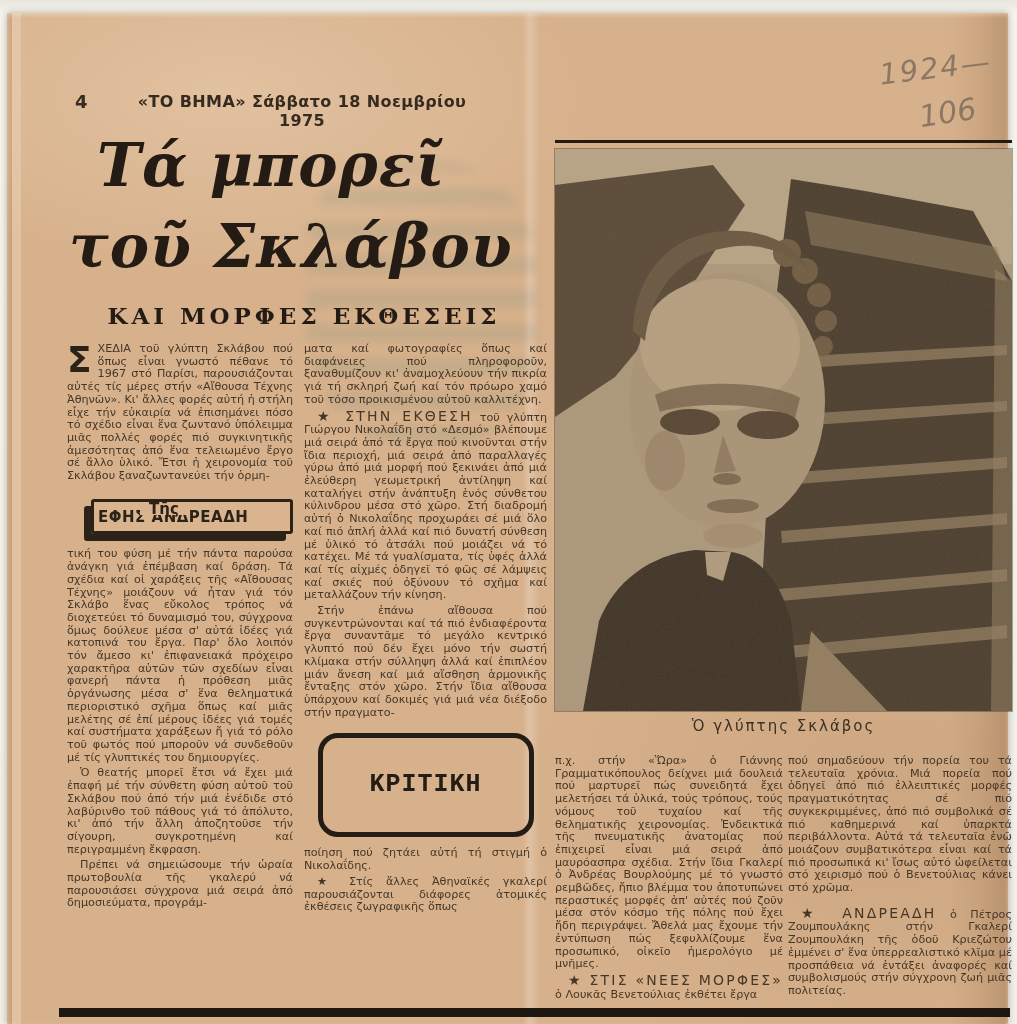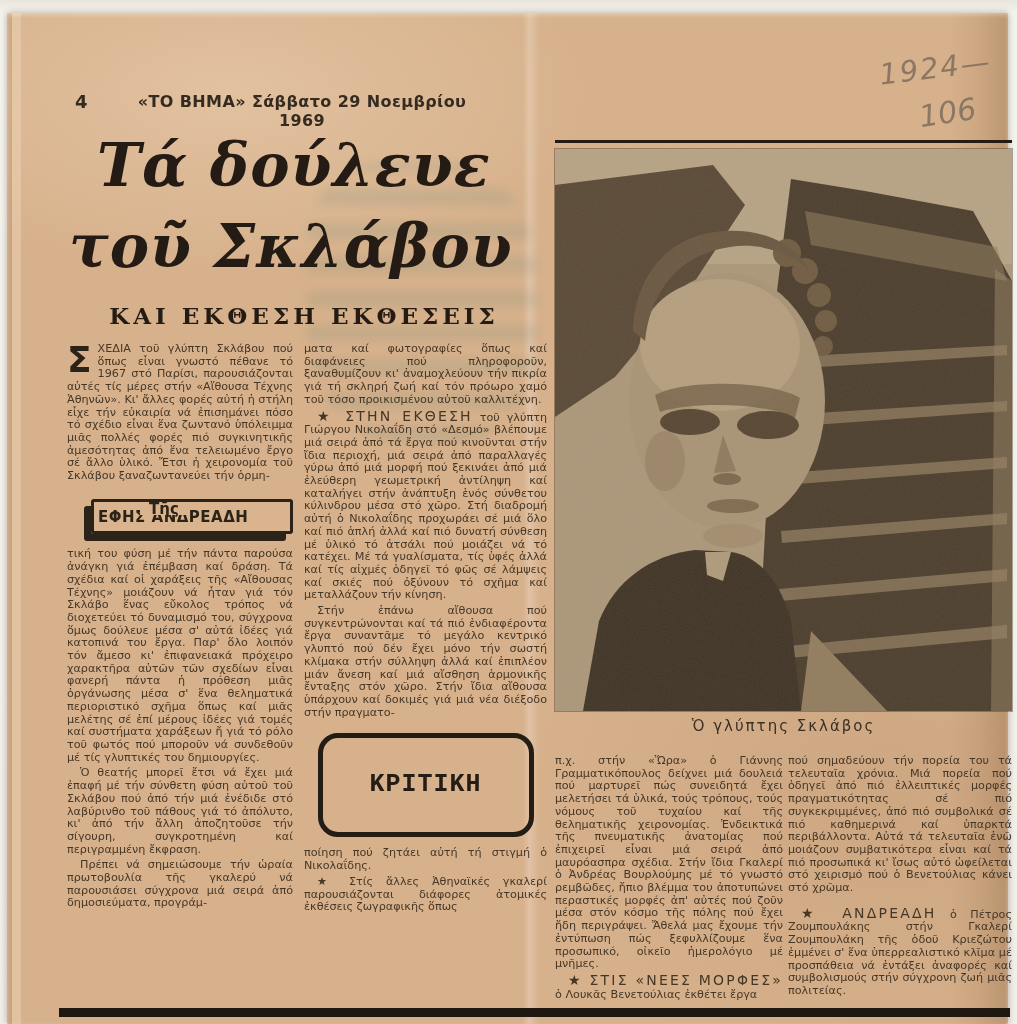--- a/index.html
+++ b/index.html
@@ -70,27 +70,27 @@
 </head>
 <body>
 
 <div class="clipping">
   <div class="bleed"></div>
 
   <div class="hand hand1">1924—</div>
   <div class="hand hand2">106</div>
 
   <div class="pageno">4</div>
-  <div class="masthead">«ΤΟ ΒΗΜΑ» Σάββατο 29 Νοεμβρίου 1969</div>
+  <div class="masthead">«ΤΟ ΒΗΜΑ» Σάββατο 18 Νοεμβρίου 1975</div>
 
   <h1 class="title">
-    <span class="tl1">Τά δούλευε</span>
+    <span class="tl1">Τά μπορεῖ</span>
     <span class="tl2">τοῦ Σκλάβου</span>
   </h1>
-  <div class="subtitle">ΚΑΙ ΕΚΘΕΣΗ ΕΚΘΕΣΕΙΣ</div>
+  <div class="subtitle">ΚΑΙ ΜΟΡΦΕΣ ΕΚΘΕΣΕΙΣ</div>
 
   <div class="photo-rule"></div>
   <figure class="photo">
     <svg viewBox="0 0 457 562" preserveAspectRatio="none">
       <rect width="457" height="562" fill="#ab9a80"></rect>
       <rect width="457" height="115" fill="#b9a88d"></rect>
 
       <path d="M0,36 L158,16 L190,56 L140,132 L60,228 L0,268 Z" fill="#4a3e30"></path>
 
       <path d="M236,30 L310,42 L418,62 L457,132 L457,562 L200,562 L213,330 L221,150 Z" fill="#3a3126"></path>

